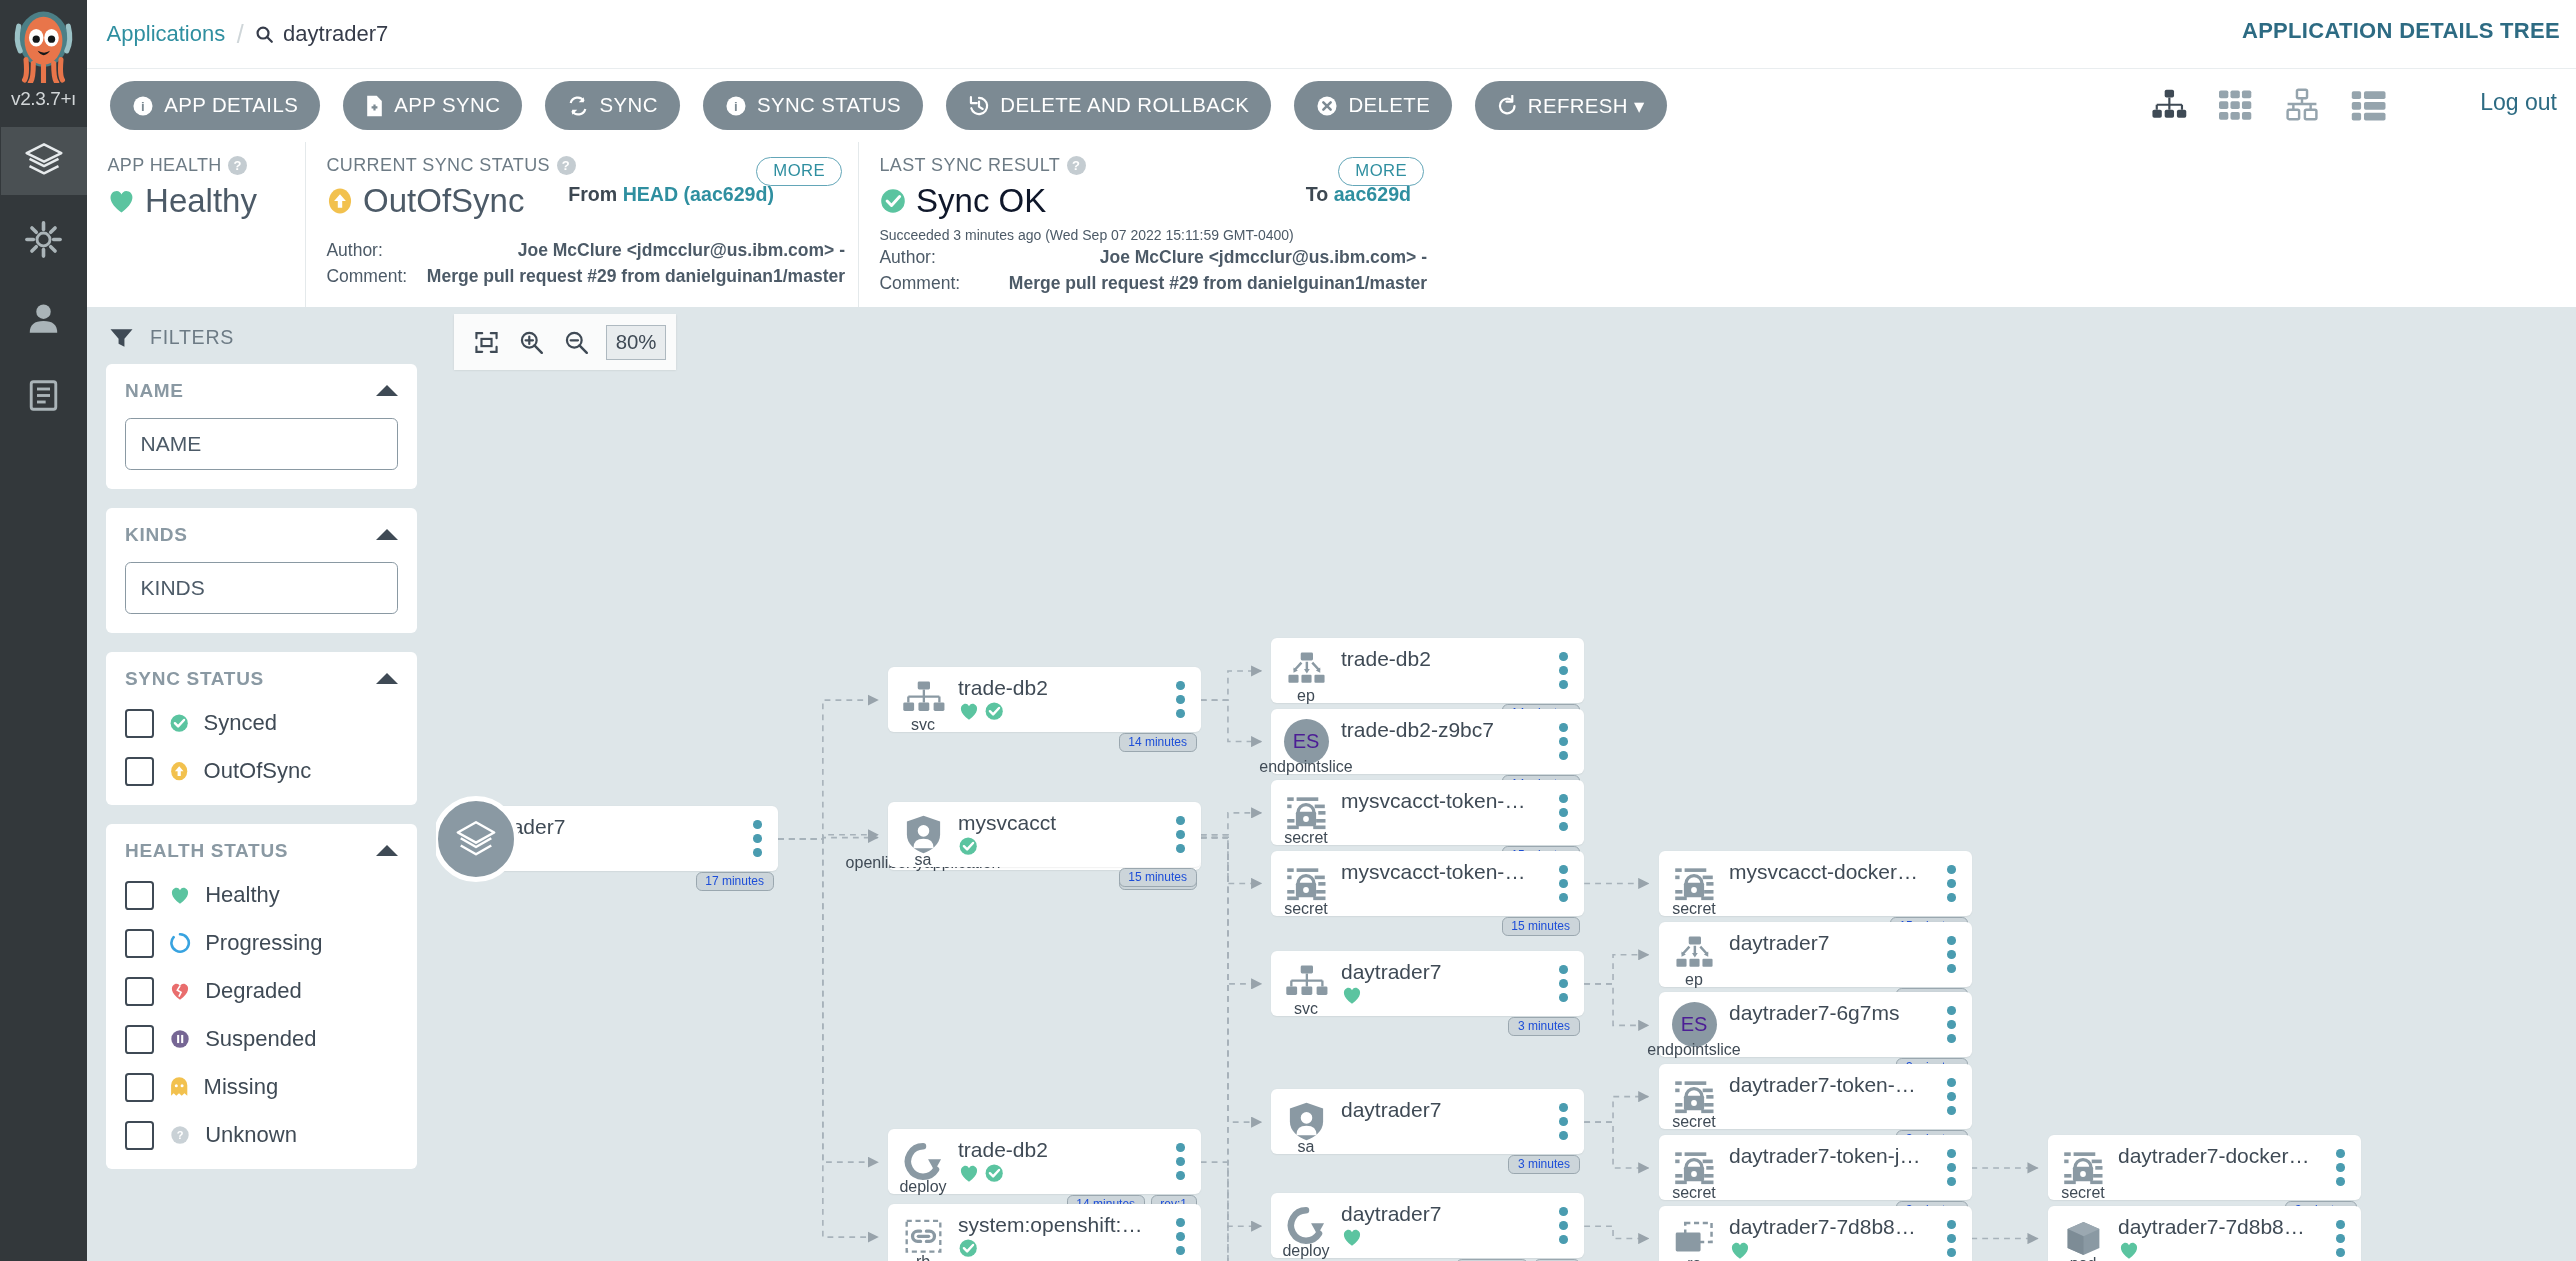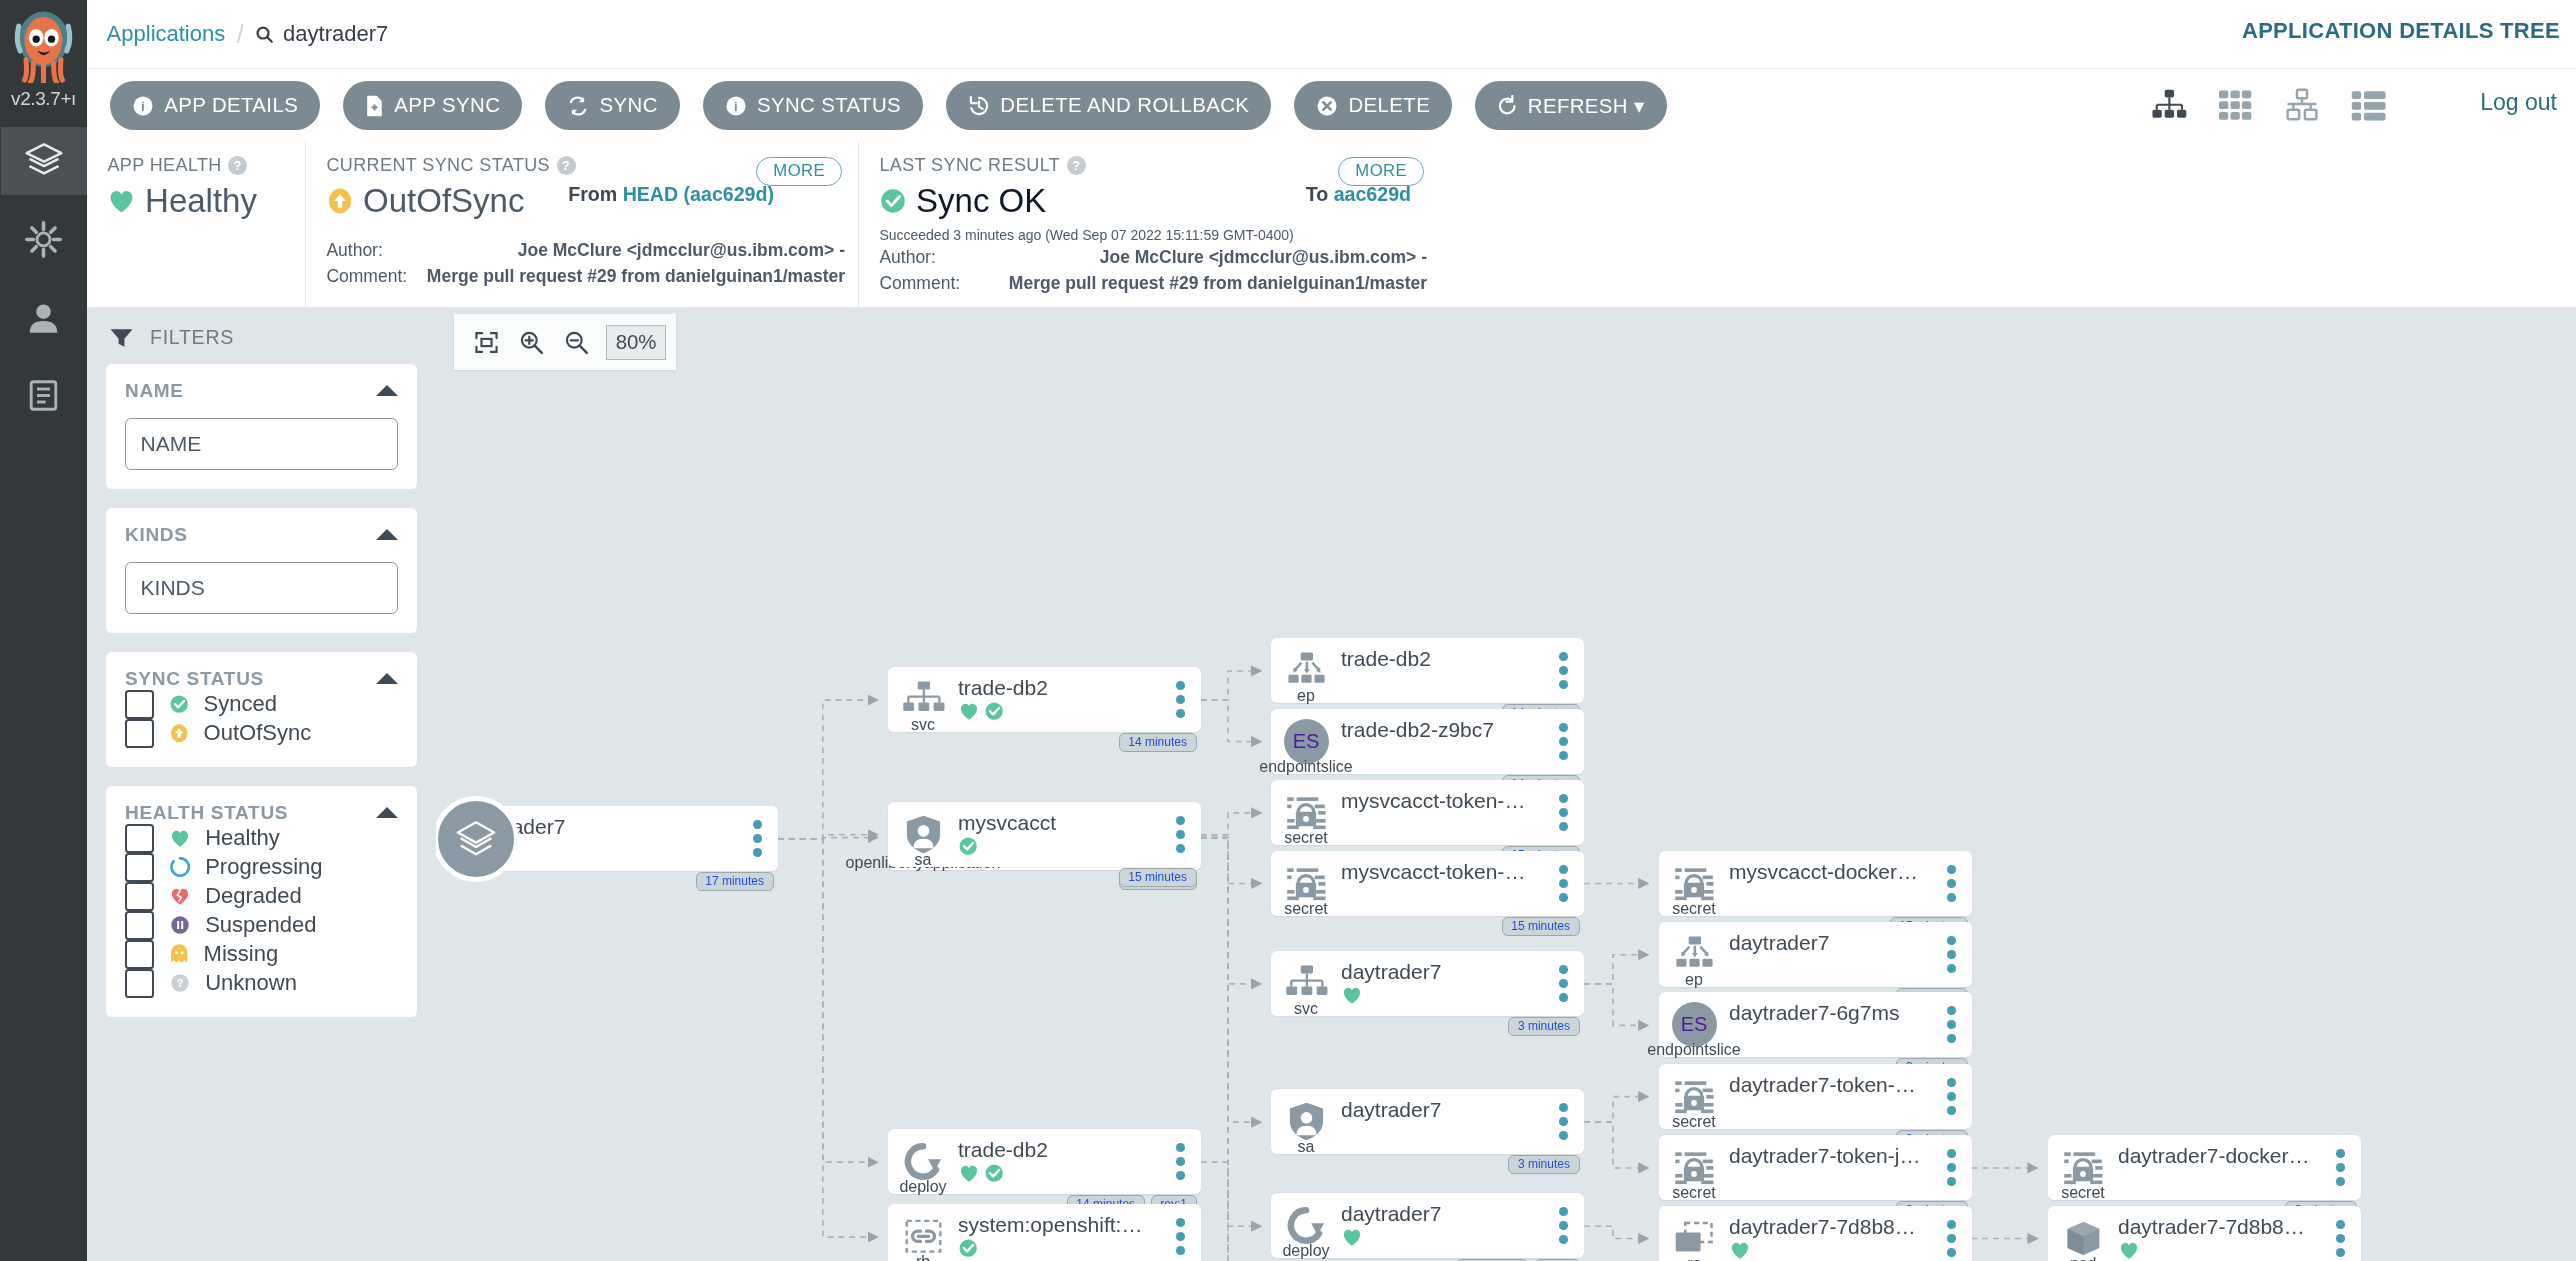--- a/index.html
+++ b/index.html
@@ -103,21 +103,21 @@
   .fcard-head {
     display: flex; align-items: center; justify-content: space-between;
     color: #8a99a3; font-size: 19px; font-weight: bold; letter-spacing: 0.7px; cursor: pointer;
   }
   .caret-up { width: 0; height: 0; border-left: 11px solid transparent; border-right: 11px solid transparent; border-bottom: 11px solid #3f4a55;}
   .finput {
     margin-top: 16px; width: 100%; height: 52px; border: 1.5px solid #8a99a3; border-radius: 5.8px;
     padding: 0 14.6px; font-size: 21px; color: #4c5a67; font-family: inherit; background: #fff;
   }
   .finput::placeholder { color: #4c5a67; }
-  .frow { display: flex; align-items: center; gap: 14.6px; cursor: pointer; }
+  .frow { display: flex; align-items: center; gap: 14.6px; margin-top: 19px; cursor: pointer; }
   .cbox { width: 29px; height: 29px; border: 2.9px solid #3f4a55; border-radius: 3.6px; background: #fff; flex: none;}
   .frow .lbl { font-size: 22px; color: #3f4a55; }
 
   
   .canvas {
     position: absolute; left: 436px; top: 307px; width: 2140px; height: 955px;
     background: #dee6e9; overflow: hidden;
   }
   .zoomctl {
     position: absolute; left: 17.5px; top: 7.3px; background: #fafbfb; display: flex; align-items: center;

